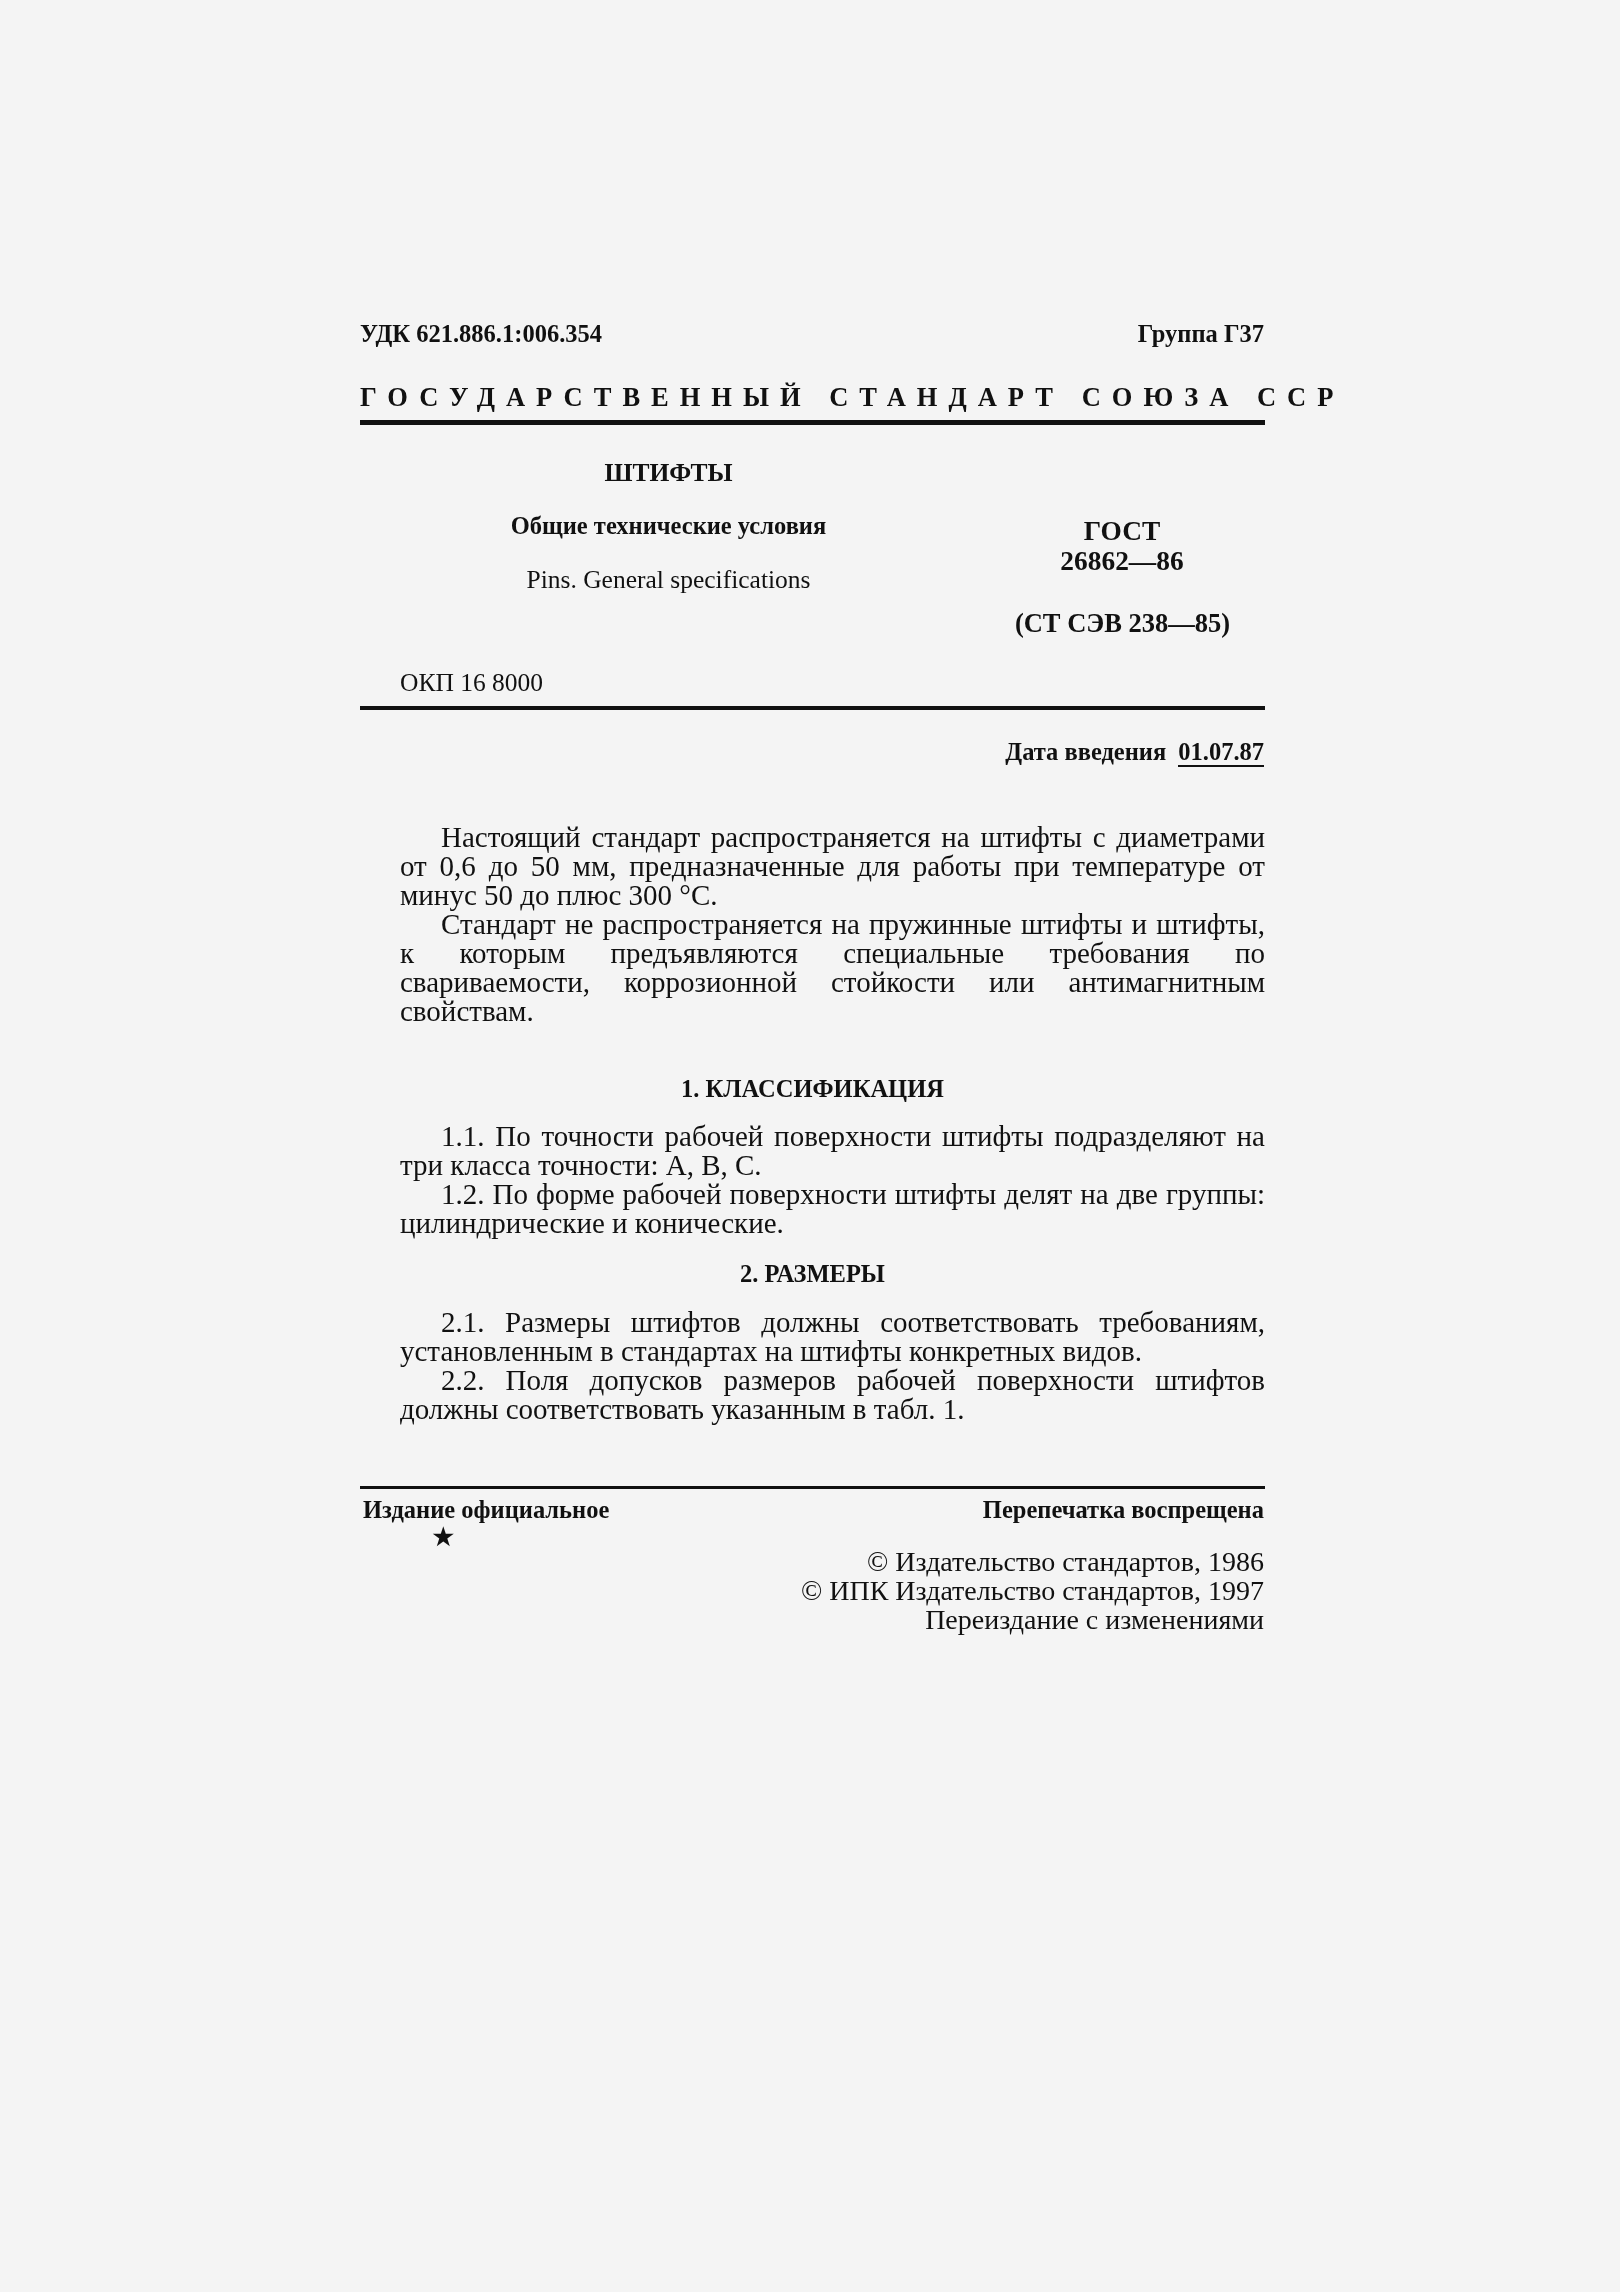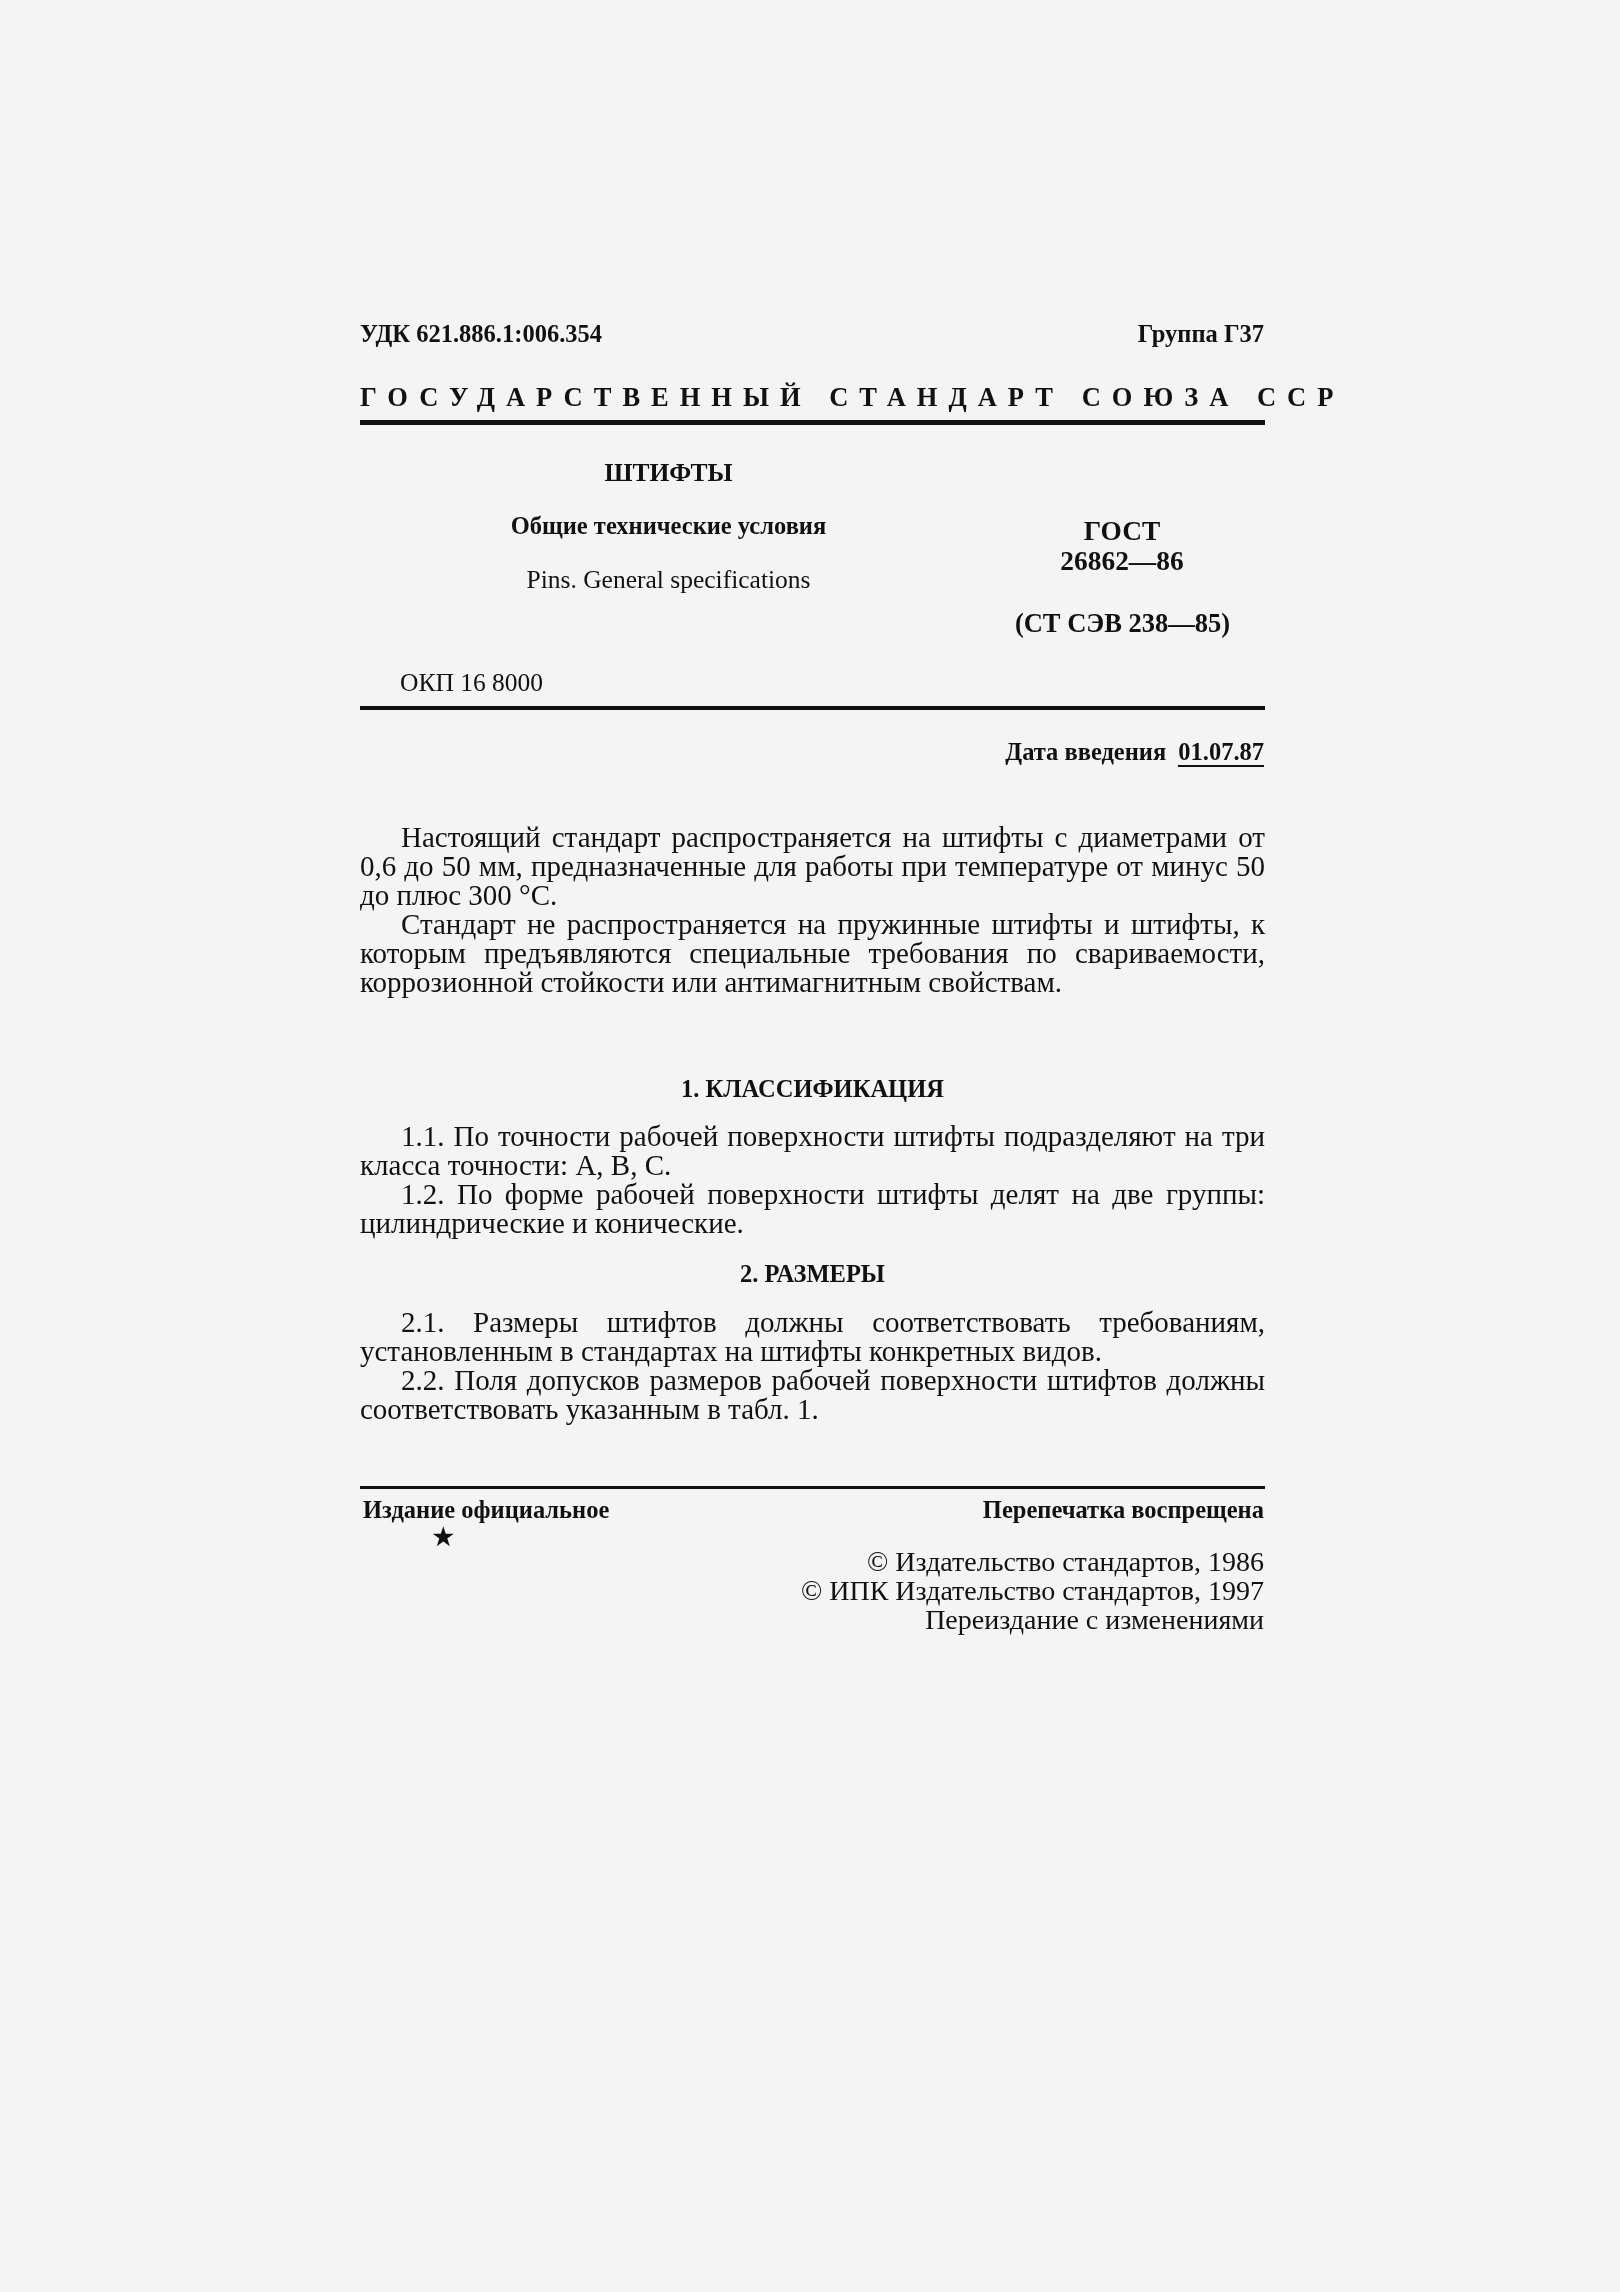--- a/index.html
+++ b/index.html
@@ -9,21 +9,21 @@
     position: relative;
     font-family: "Liberation Serif", "DejaVu Serif", serif;
     color: #111;
   }
   .abs { position: absolute; }
   .bold { font-weight: bold; }
   .hdr { font-size: 24.5px; font-weight: bold; }
   .rule { position: absolute; left: 360px; width: 905px; background: #111; }
   .body-text { font-size: 29px; line-height: 29px; }
   .para { text-align: justify; text-align-last: left; margin: 0; }
-  .indent { text-indent: 41px; }
+  .indent { text-indent: 41px; margin-left: 40px; }
   .center { text-align: center; }
   .right { text-align: right; }
 </style>
 </head>
 <body>
 
 <div class="abs hdr" style="left:360px; top:320px;">УДК 621.886.1:006.354</div>
 <div class="abs hdr" style="right:356px; top:320px;">Группа Г37</div>
 
 <div class="abs bold" style="left:360px; top:382px; width:905px; font-size:26.5px; letter-spacing:11px; white-space:nowrap;">ГОСУДАРСТВЕННЫЙ СТАНДАРТ СОЮЗА ССР</div>

